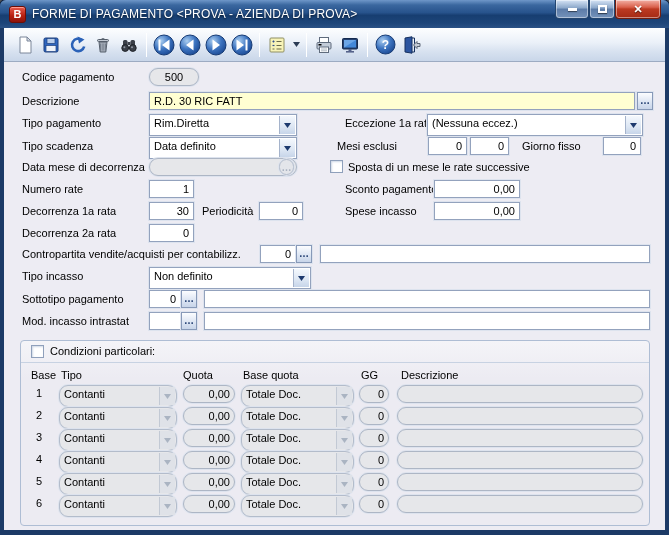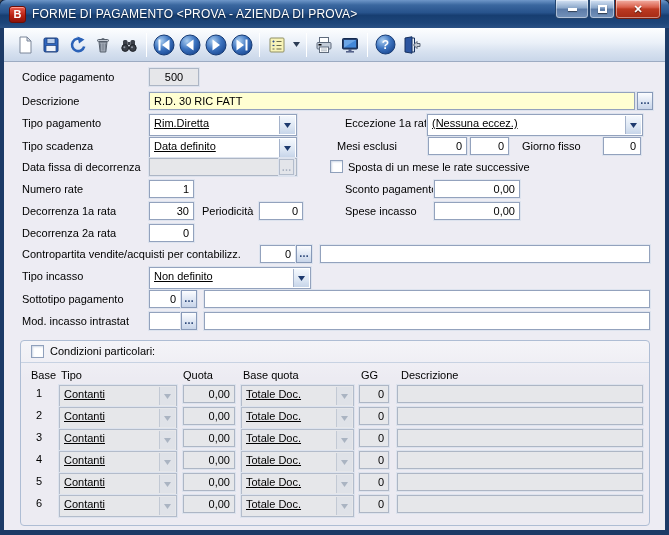--- a/index.html
+++ b/index.html
@@ -57,31 +57,31 @@
   
   .lbl{ position:absolute; font-size:11px; color:#000; white-space:nowrap; }
   .tb-field{
     position:absolute; height:18px; background:#fff;
     border:1px solid #93a2bd; box-shadow:0 0 0 1px #dde3ee;
     font-size:11px; line-height:16px; padding:0 4px; color:#000;
   }
   .num{ text-align:right; }
   .ctr{ text-align:center; }
   .yellow{ background:#ffffd2; }
-  .dis{ background:#e6e7ea; border-color:#adb6c5; }
+  .dis{ background:#e6e7ea; border-color:#adb6c5;border-radius:9px; }
   .lookup{
     position:absolute; width:16px; height:18px;
     background:linear-gradient(180deg,#fcfdff,#dbe4f2 60%,#c8d5e9);
     border:1px solid #8799b8; box-shadow:0 0 0 1px #dde3ee;
     color:#1d3a6e; font-size:10px; font-weight:bold; line-height:15px; text-align:center;
   }
   .lookup.dis{ color:#aab3c2; background:#e3e5ea; border-color:#b3bccb; }
   .combo{
     position:absolute; height:22px; background:#fff;
-    border:1px solid #93a2bd; box-shadow:0 0 0 1px #dde3ee; display:flex;text-decoration:underline;
+    border:1px solid #93a2bd; box-shadow:0 0 0 1px #dde3ee; display:flex;
   }
   .combo .combo-text{ flex:1; font-size:11px; line-height:16px; padding:0 4px; overflow:hidden; white-space:nowrap; }
   .combo .combo-btn{
     width:16px; display:flex; align-items:center; justify-content:center;
     background:linear-gradient(180deg,#f4f8fd,#dce6f3 60%,#c7d5e9);
     border-left:1px solid #a5b3cb; margin:1px; 
   }
   .combo.dis{ background:#e6e7ea; border-color:#b3bccb;justify-content:center; }
   .combo.dis .combo-btn{ background:#dfe2e8; border-left-color:#c2c9d4; }
   .checkbox{
@@ -288,21 +288,21 @@
             <polygon points="0,0 7,0 3.5,5" fill="#1d3a6e"></polygon>
           </svg>
         </span>
     </div>
     <span class="lbl" style="left:333px; top:112px">Mesi esclusi</span>
     <div class="tb-field num" style="left:424px; top:109px; width:39px">0</div>
     <div class="tb-field num" style="left:466px; top:109px; width:39px">0</div>
     <span class="lbl" style="left:518px; top:112px">Giorno fisso</span>
     <div class="tb-field num" style="left:599px; top:109px; width:38px">0</div>
 
-    <span class="lbl" style="left:18px; top:133px">Data fissa di decorrenza</span>
+    <span class="lbl" style="left:18px; top:133px">Data mese di decorrenza</span>
     <div class="tb-field dis" style="left:145px; top:130px; width:148px"></div>
     <div class="lookup dis" style="left:275px; top:131px; width:15px; height:16px">…</div>
     <div class="checkbox" style="left:326px; top:132px"></div>
     <span class="lbl" style="left:344px; top:133px">Sposta di un mese le rate successive</span>
 
     <span class="lbl" style="left:18px; top:155px">Numero rate</span>
     <div class="tb-field num" style="left:145px; top:152px; width:45px">1</div>
     <span class="lbl" style="left:341px; top:155px">Sconto pagamento</span>
     <div class="tb-field num" style="left:430px; top:152px; width:86px">0,00</div>
 

